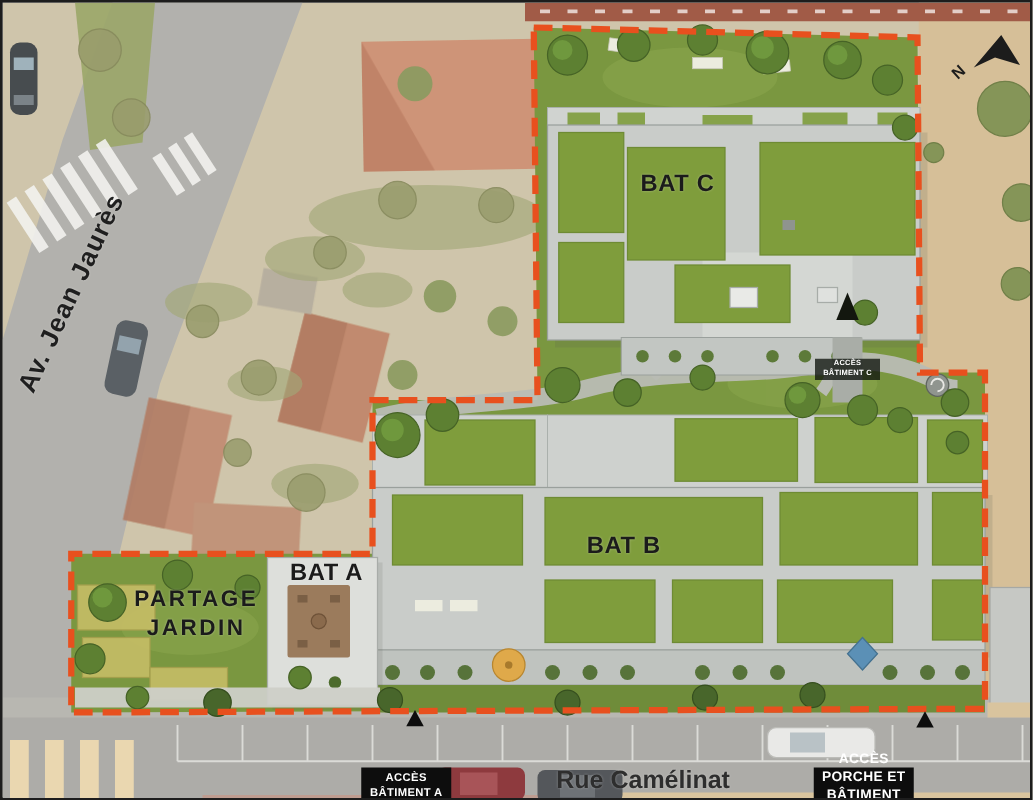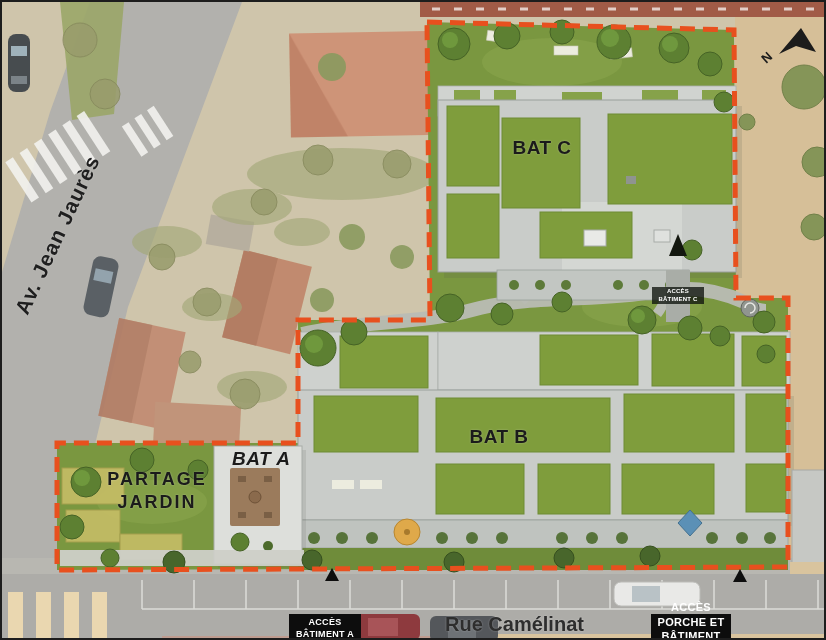--- a/index.html
+++ b/index.html
@@ -362,21 +362,21 @@
 
     <polygon points="799,26 777,52 794,44 814,50" fill="#1c1c1c"></polygon>
   </svg>
 
   <div class="map-label avenue-label" style="left:30px;top:292px;">Av. Jean Jaurès</div>
 
   <div class="map-label bat-label" style="left:498px;top:135px;width:84px;">BAT C</div>
 
   <div class="map-label bat-label" style="left:455px;top:424px;width:84px;">BAT B</div>
 
-  <div class="map-label bat-label" style="left:230px;top:446px;width:56px;font-style:italic;">BAT A</div>
+  <div class="map-label bat-label" style="left:230px;top:446px;width:56px;">BAT A</div>
 
   <div class="map-label jardin-label" style="left:92px;top:466px;width:126px;">
     <div>PARTAGE</div>
     <div>JARDIN</div>
   </div>
 
   <div class="map-label street-label" style="left:443px;top:579px;margin-top:32px;">Rue Camélinat</div>
 
   <div class="tri tri-big" style="left:667px;top:232px;"></div>
   <div class="access-box access-mini" style="left:650px;top:254px;width:52px;">

